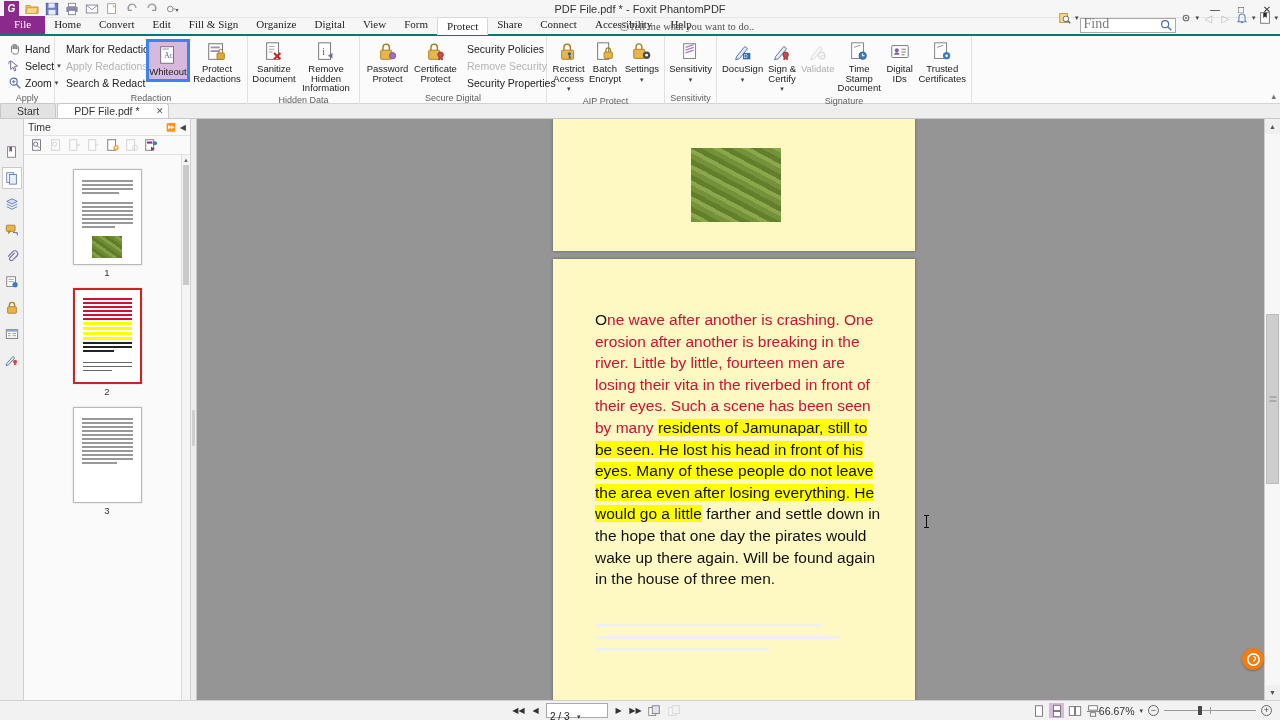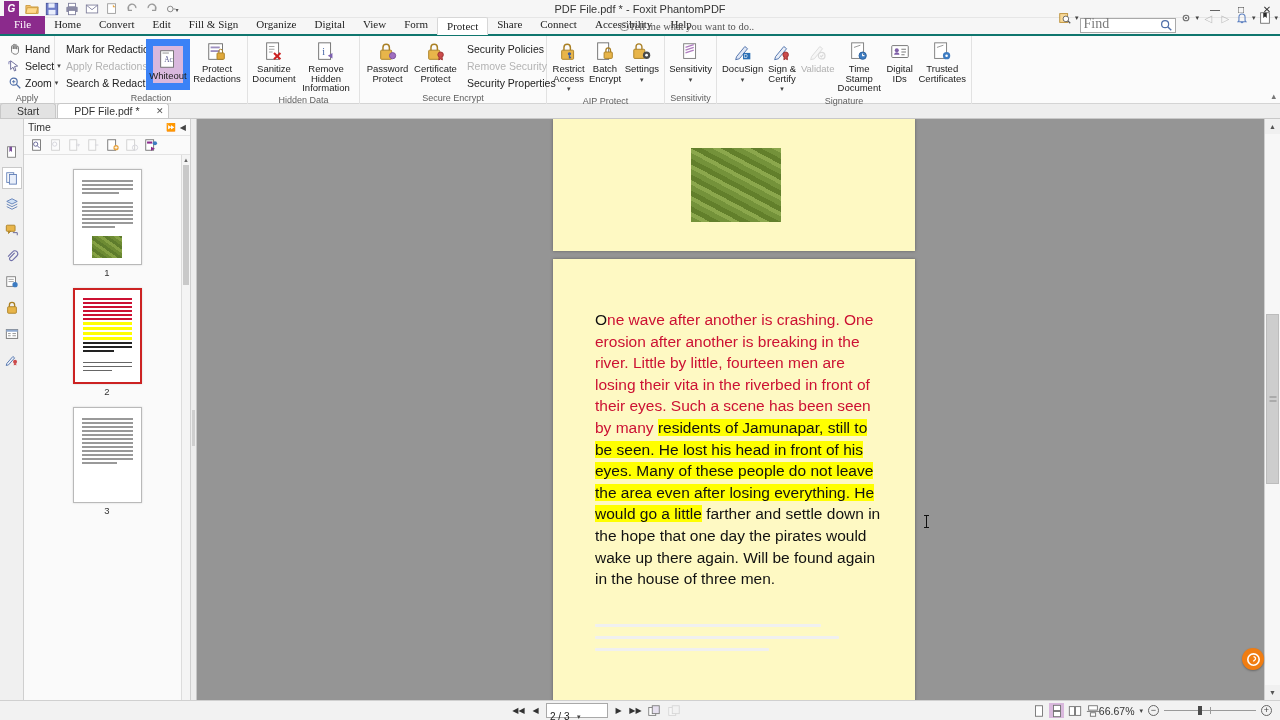--- a/index.html
+++ b/index.html
@@ -50,21 +50,21 @@
   .rgroup-body{ flex:1; display:flex; align-items:flex-start; padding:3px 4px 0 4px; gap:1px;}
   .rgroup-label{ height:11px; font-size:9px; color:#5e5e5e; text-align:center; line-height:11px;}
   .small-item{ display:flex; align-items:center; gap:3px; height:16px; padding:0 4px; font-size:10.5px;
                color:#222; white-space:nowrap; }
   .small-item.dim{ color:#b3b3b3; }
   .col-small{ display:flex; flex-direction:column; gap:1px; padding-top:2px;}
   .big-item{ width:50px; display:flex; flex-direction:column; align-items:center; gap:1px;
              padding:2px 1px; font-size:9.5px; color:#222; text-align:center; line-height:9.5px;}
   .big-item.w60{width:60px;}
   .big-item.w44{width:44px;}
-  .big-item.sel{ background:#d9b8dd; border:7px solid #3b82f6;}
+  .big-item.sel{ background:#d9b8dd; border:3px solid #3b82f6;}
   .big-item.dim{ color:#b0b0b0;}
   .ico{ width:22px;height:22px; display:block; }
   .ico16{ width:14px;height:14px;display:block;}
   .ribbon-collapse{ position:absolute; right:4px; bottom:2px; font-size:9px; color:#777;}
 
   
   .doctabs{ height:15px; background:#eeeeee; display:flex; align-items:flex-end; flex:none;
             border-bottom:1px solid #c8c8c8;}
   .dtab{ height:15px; line-height:15px; padding:0 16px; font-size:10.5px; color:#333;
          background:#e2e2e2; border:1px solid #c8c8c8; border-bottom:none; margin-right:1px;
@@ -434,21 +434,21 @@
           <div class="small-item">
             <svg class="ico16" viewBox="0 0 16 16">
                 <rect x="2" y="3" width="9" height="10" fill="#fff" stroke="#7e7e7e"></rect>
                 <rect x="2" y="3" width="9" height="2.4" fill="#6f93c4"></rect>
                 <rect x="8" y="7" width="6" height="6" rx="1" fill="#e8b54a" stroke="#a97f23"></rect>
               </svg>
             <span>Security Properties</span>
           </div>
         </div>
       </div>
-      <div class="rgroup-label">Secure Encrypt</div>
+      <div class="rgroup-label">Secure Digital</div>
     </div>
 
     <div class="rgroup" style="width:118px">
       <div class="rgroup-body">
         <div class="big-item w44">
           <svg class="ico" viewBox="0 0 24 24">
               <rect x="4" y="10" width="13" height="10" rx="1" fill="#e8b54a" stroke="#a97f23"></rect>
               <path d="M6.5 10V7a3.5 3.5 0 017 0v3" fill="none" stroke="#a97f23" stroke-width="1.6"></path>
               <circle cx="12.5" cy="14" r="1.8" fill="#3b5c9f"></circle>
               <path d="M12.5 15.6v3.4M12.5 18h1.8" stroke="#3b5c9f" stroke-width="1.4"></path>

